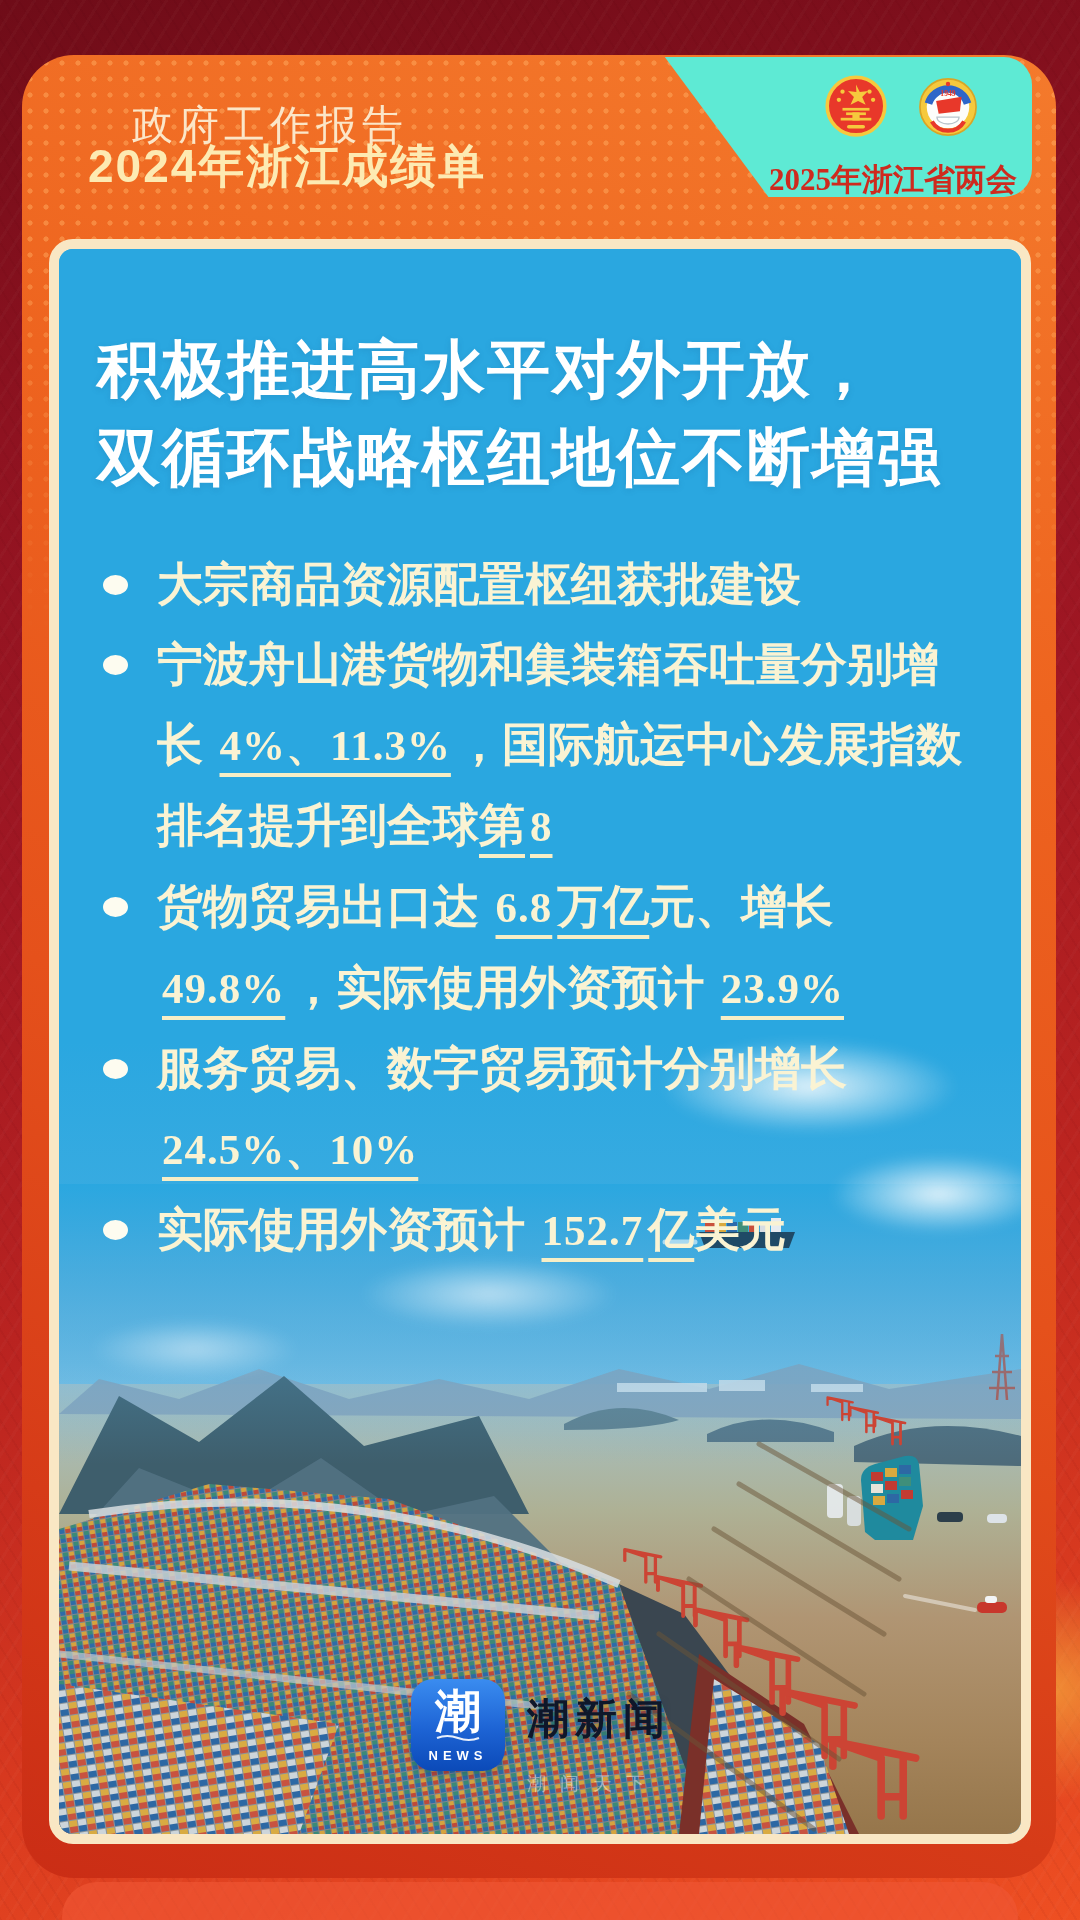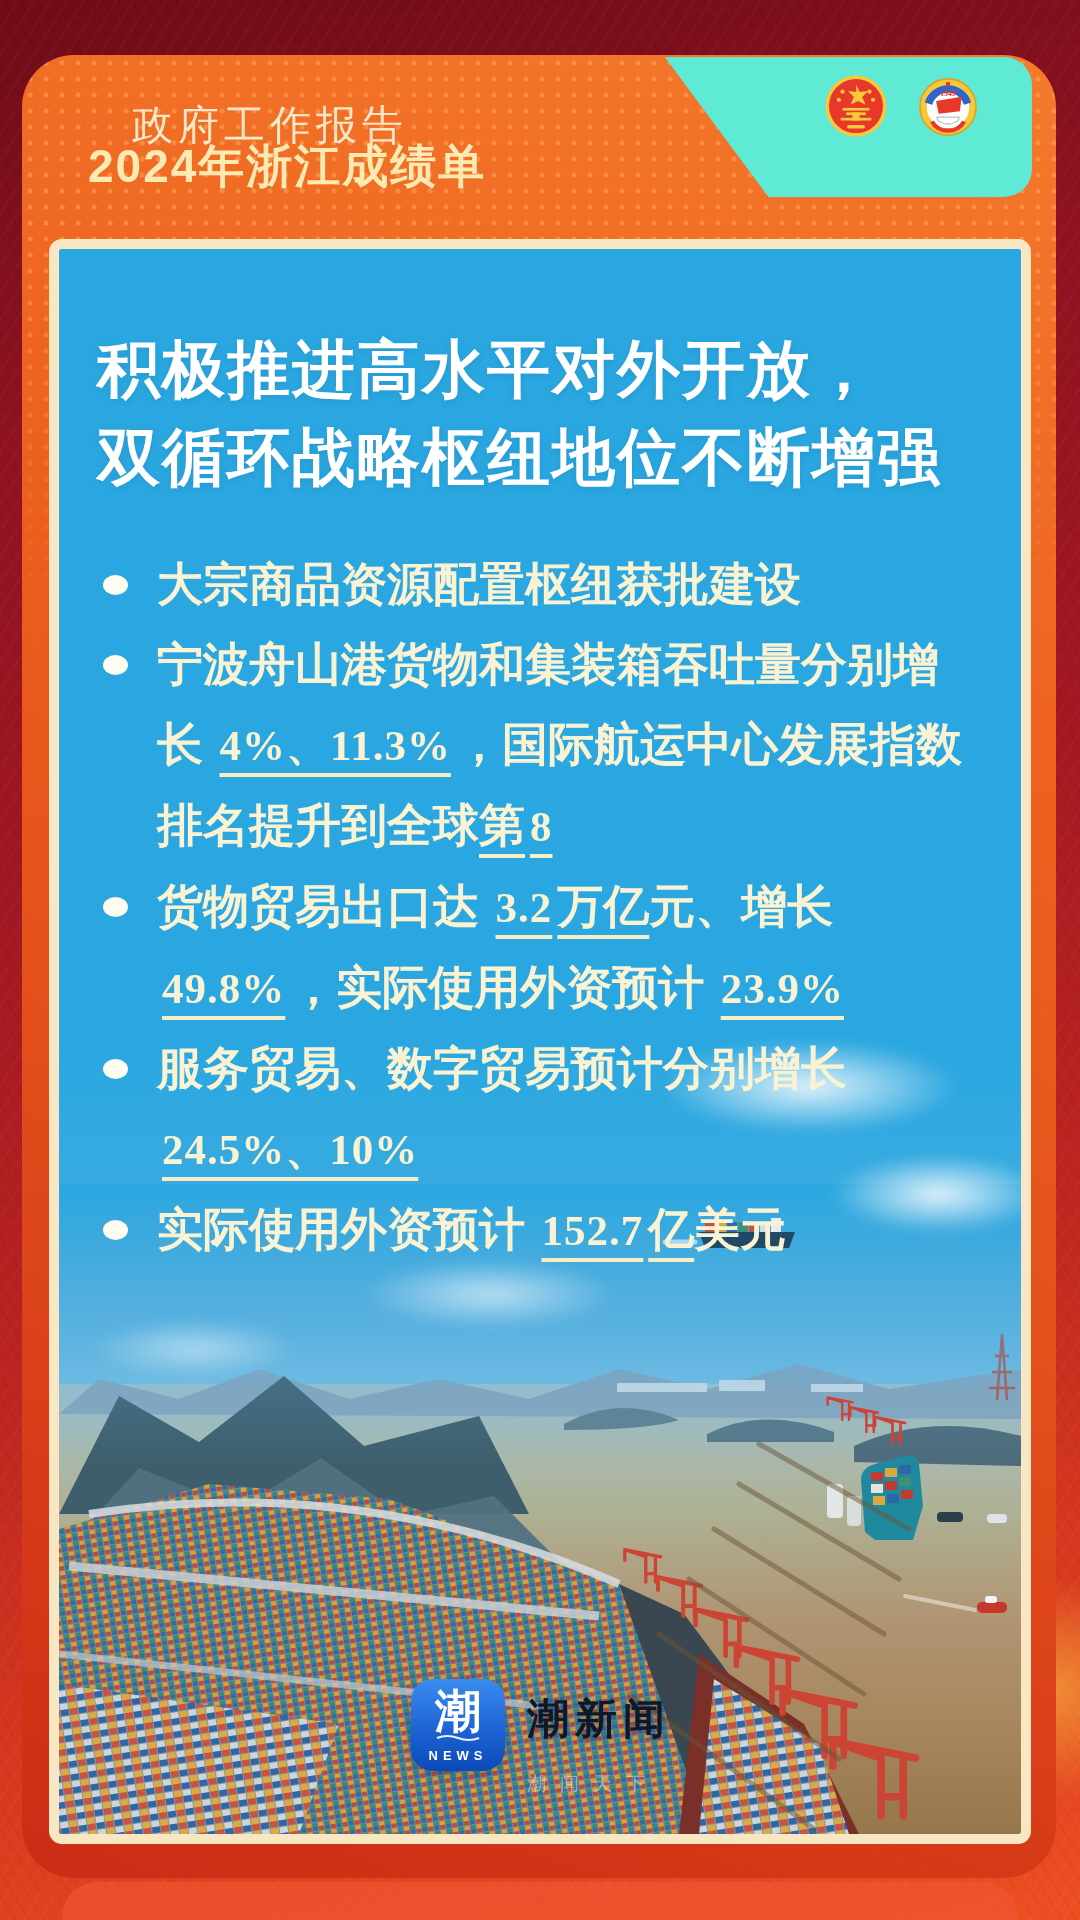--- a/index.html
+++ b/index.html
@@ -26,21 +26,21 @@
   
   .kicker{position:absolute;left:92px;top:98px;font-size:41px;letter-spacing:5px;color:#fbe6c8;font-weight:500;margin-left:40px;}
   .header-title{position:absolute;left:88px;top:136px;font-size:46px;font-weight:800;letter-spacing:2px;color:#fdeab2;}
   .cream-panel{position:absolute;left:600px;top:57px;width:432px;height:140px;border-radius:28px;
       background:#5eead4;clip-path:polygon(15% 0,100% 0,100% 100%,39% 100%);}
   .emblem-row{position:absolute;left:178px;top:14px;width:246px;display:flex;justify-content:center;gap:22px;align-items:center;}
   .badge-label{position:absolute;left:160px;right:6px;top:102px;text-align:center;
       font-family:"Liberation Serif","DejaVu Serif",serif;font-size:31px;font-weight:600;color:#ce2a1e;}
   
   .blue-card{position:absolute;left:49px;top:239px;width:982px;height:1605px;box-sizing:border-box;
-      border:10px solid #f9e7c4;border-radius:13px;overflow:hidden;background:#2aa7e0;}
+      border:10px solid #f9e7c4;border-radius:24px;overflow:hidden;background:#2aa7e0;}
   .sky{position:absolute;inset:0;
       background:linear-gradient(180deg,#2aa7e0 0%,#2aa7e0 50%,#38abe1 60%,#5cb7e4 68%,#86c6e7 74%,#a9d4eb 79%,#bcdcee 83%);}
   .cloud{position:absolute;border-radius:50%;filter:blur(6px);
       background:radial-gradient(ellipse at center,rgba(255,255,255,.85) 0%,rgba(255,255,255,0) 70%);}
   .photo-svg{position:absolute;left:0;bottom:0;width:962px;height:650px;}
   
   .content{position:absolute;left:38px;top:76px;right:38px;}
   .card-title{margin:0;font-size:63px;line-height:88px;font-weight:900;letter-spacing:2px;color:#ffffff;
       text-shadow:0 2px 6px rgba(20,90,140,.18);}
   .bullets{list-style:none;margin:44px 0 0 0;padding:0 0 0 60px;}
@@ -96,20 +96,21 @@
           <circle cx="40" cy="40" r="25" fill="#fdfdfb"></circle>
           <path d="M17 36 a24 24 0 0 1 46 0" stroke="#2f66c8" stroke-width="9" fill="none"></path>
           <circle cx="40" cy="13" r="2.6" fill="#e8382a"></circle>
           <text x="40" y="27" text-anchor="middle" font-size="9" font-weight="bold" fill="#e8382a" font-family="Liberation Serif,serif">1949</text>
           <polygon points="26,33 56,28 54,45 29,48" fill="#e8382a"></polygon>
           <path d="M27 52 a13 8 0 0 0 26 0 z" fill="#ffffff" stroke="#b9c4cc" stroke-width="1.5"></path>
           <path d="M21 57 a22 22 0 0 0 38 0" stroke="#e8382a" stroke-width="5" fill="none"></path>
         </svg>
       </span>
     </div>
+    <div class="badge-label">2025年浙江省两会</div>
   </div>
 
   <div class="kicker">政府工作报告</div>
   <div class="header-title">2024年浙江成绩单</div>
 
   <div class="blue-card">
     <div class="sky"></div>
 
     <svg class="photo-svg" viewBox="0 0 962 650">
       <defs>
@@ -244,21 +245,21 @@
     <div class="cloud" style="left:30px;top:1070px;width:210px;height:60px;opacity:.55;"></div>
 
     <div class="content">
       <h1 class="card-title">
         <span style="display:block;">积极推进高水平对外开放，</span>
         <span style="display:block;">双循环战略枢纽地位不断增强</span>
       </h1>
       <ul class="bullets">
           <li><span class="dot"></span><span>大宗商品资源配置枢纽获批建设</span></li>
           <li><span class="dot"></span><span>宁波舟山港货物和集装箱吞吐量分别增长 </span><span class="u num">4%、11.3%</span><span>，国际航运中心发展指数排名提升到全球</span><span class="u">第</span><span class="u num">8</span></li>
-          <li><span class="dot"></span><span>货物贸易出口达 </span><span class="u num">3.2</span><span class="u">万亿</span><span>元、增长 </span><span class="u num">49.8%</span><span>，实际使用外资预计 </span><span class="u num">23.9%</span></li>
+          <li><span class="dot"></span><span>货物贸易出口达 </span><span class="u num">6.8</span><span class="u">万亿</span><span>元、增长 </span><span class="u num">49.8%</span><span>，实际使用外资预计 </span><span class="u num">23.9%</span></li>
           <li><span class="dot"></span><span>服务贸易、数字贸易预计分别增长 </span><span class="u num">24.5%、10%</span></li>
           <li><span class="dot"></span><span>实际使用外资预计 </span><span class="u num">152.7</span><span class="u">亿</span><span>美元</span></li>
         </ul>
     </div>
 
     <div class="brand">
       <div class="logo-tile">
         <div class="logo-char">潮</div>
         <svg width="46" height="10" viewBox="0 0 46 10">
           <path d="M2 4 Q12 0 23 4 T44 4" stroke="#fff" stroke-width="2.2" fill="none" opacity=".9"></path>

